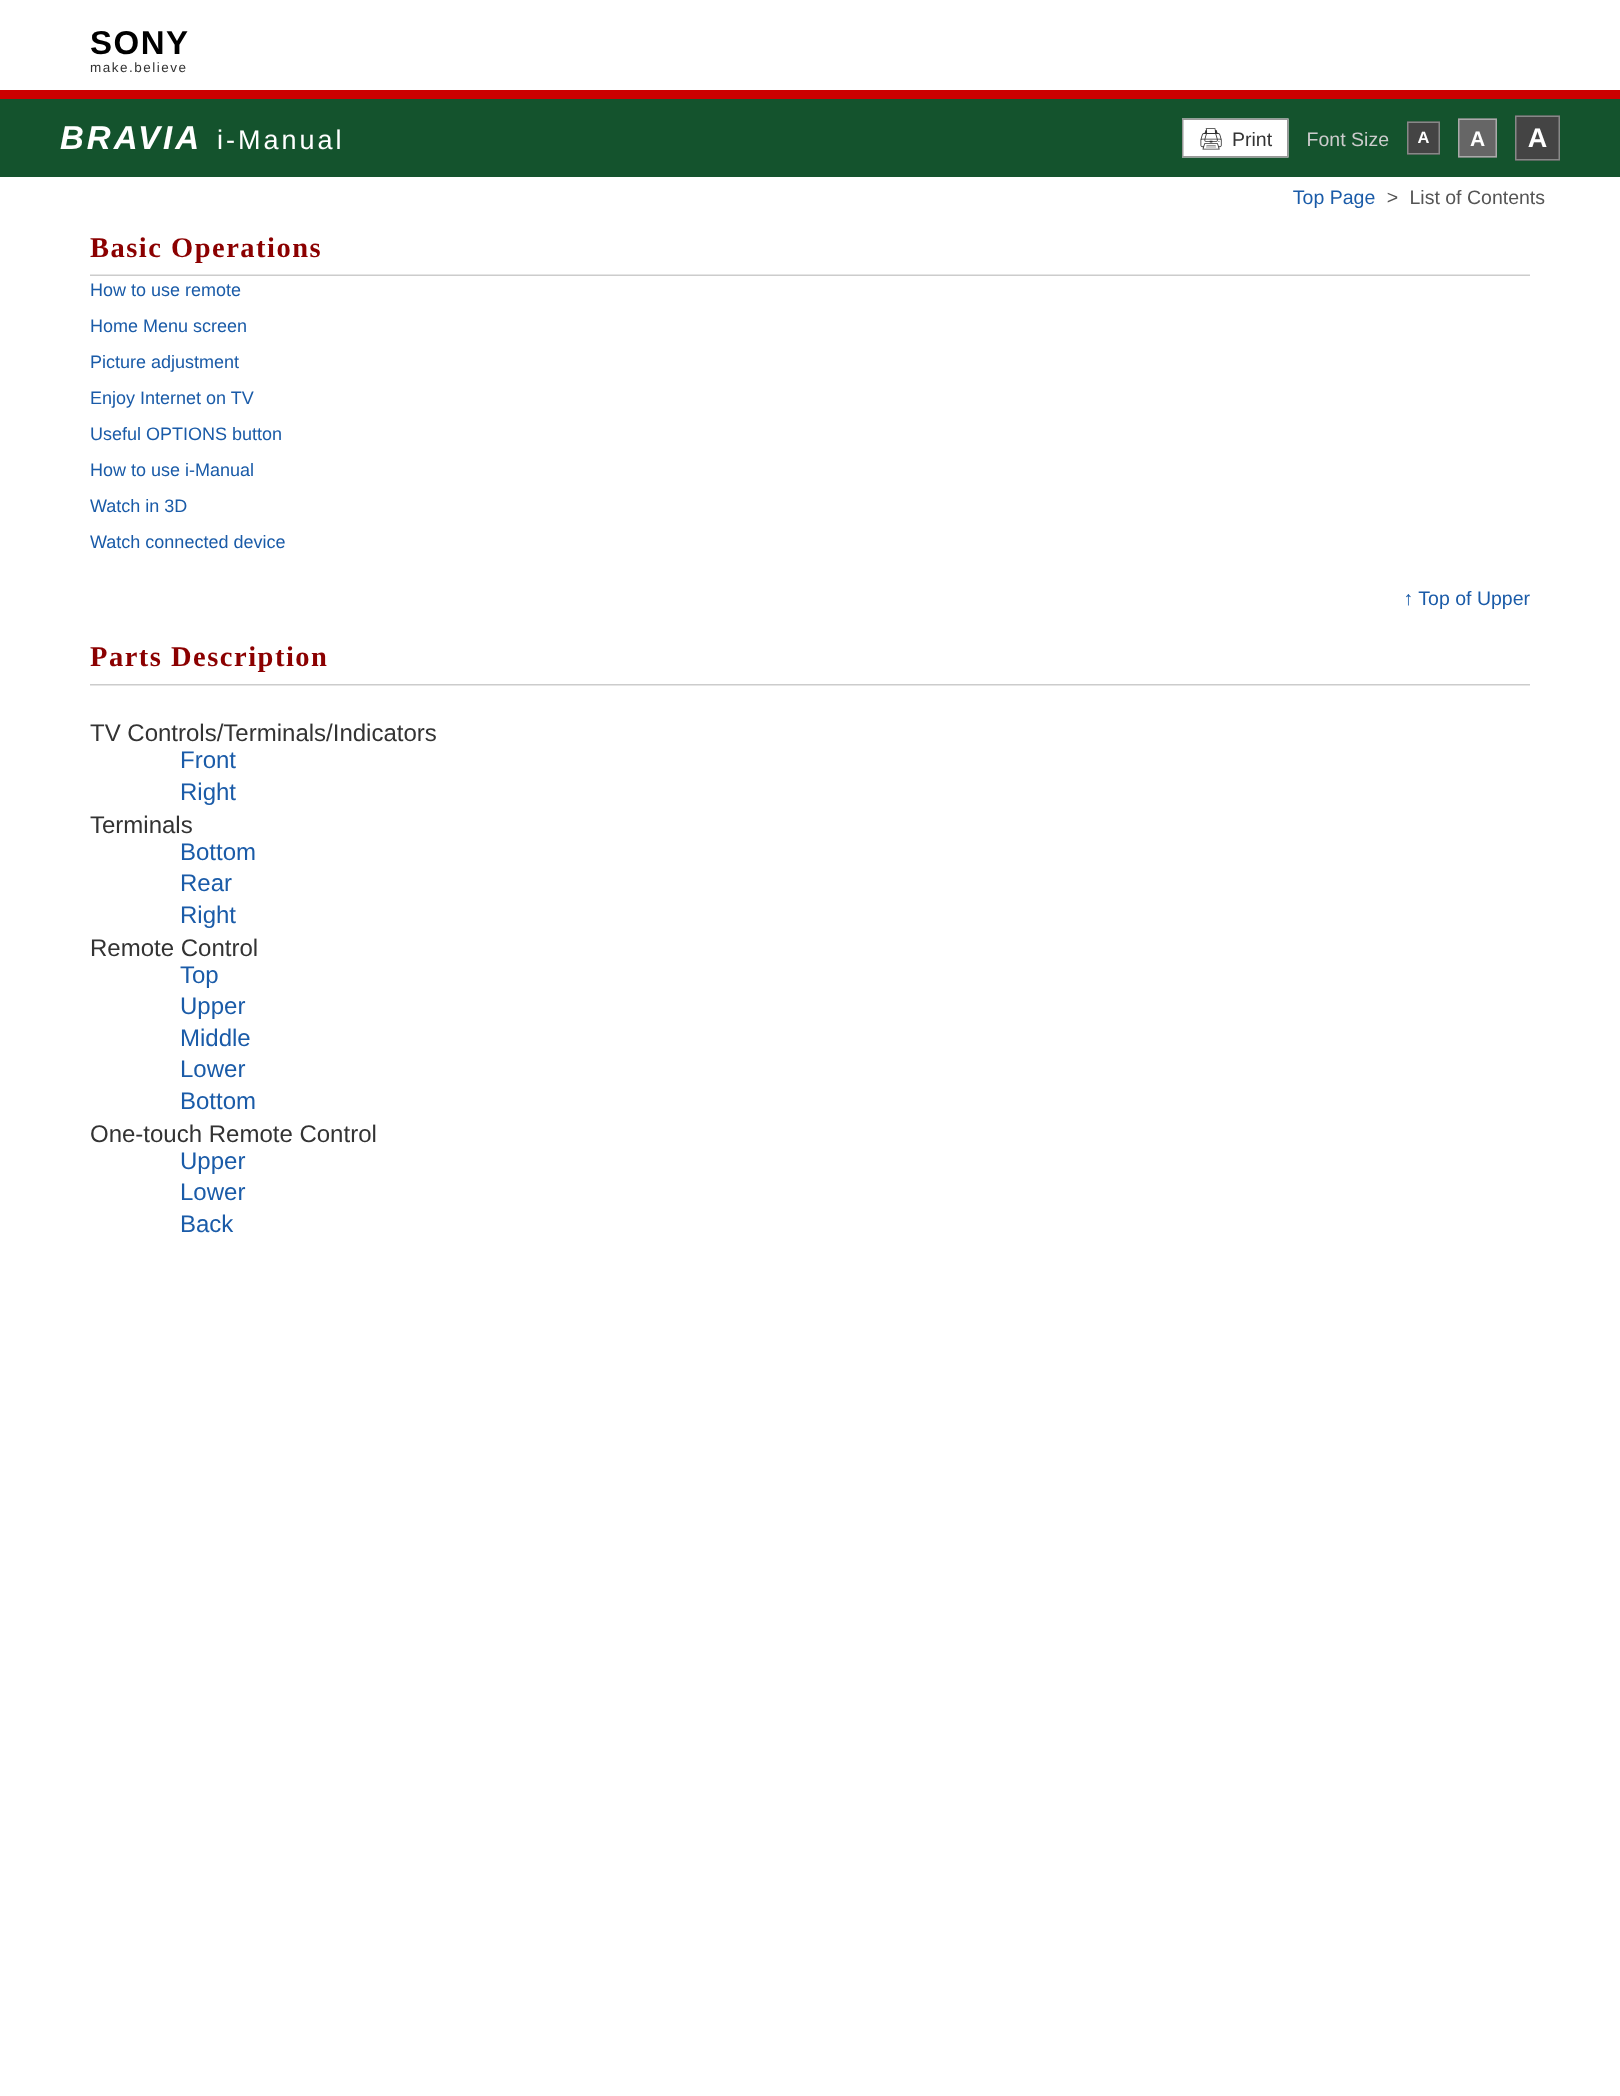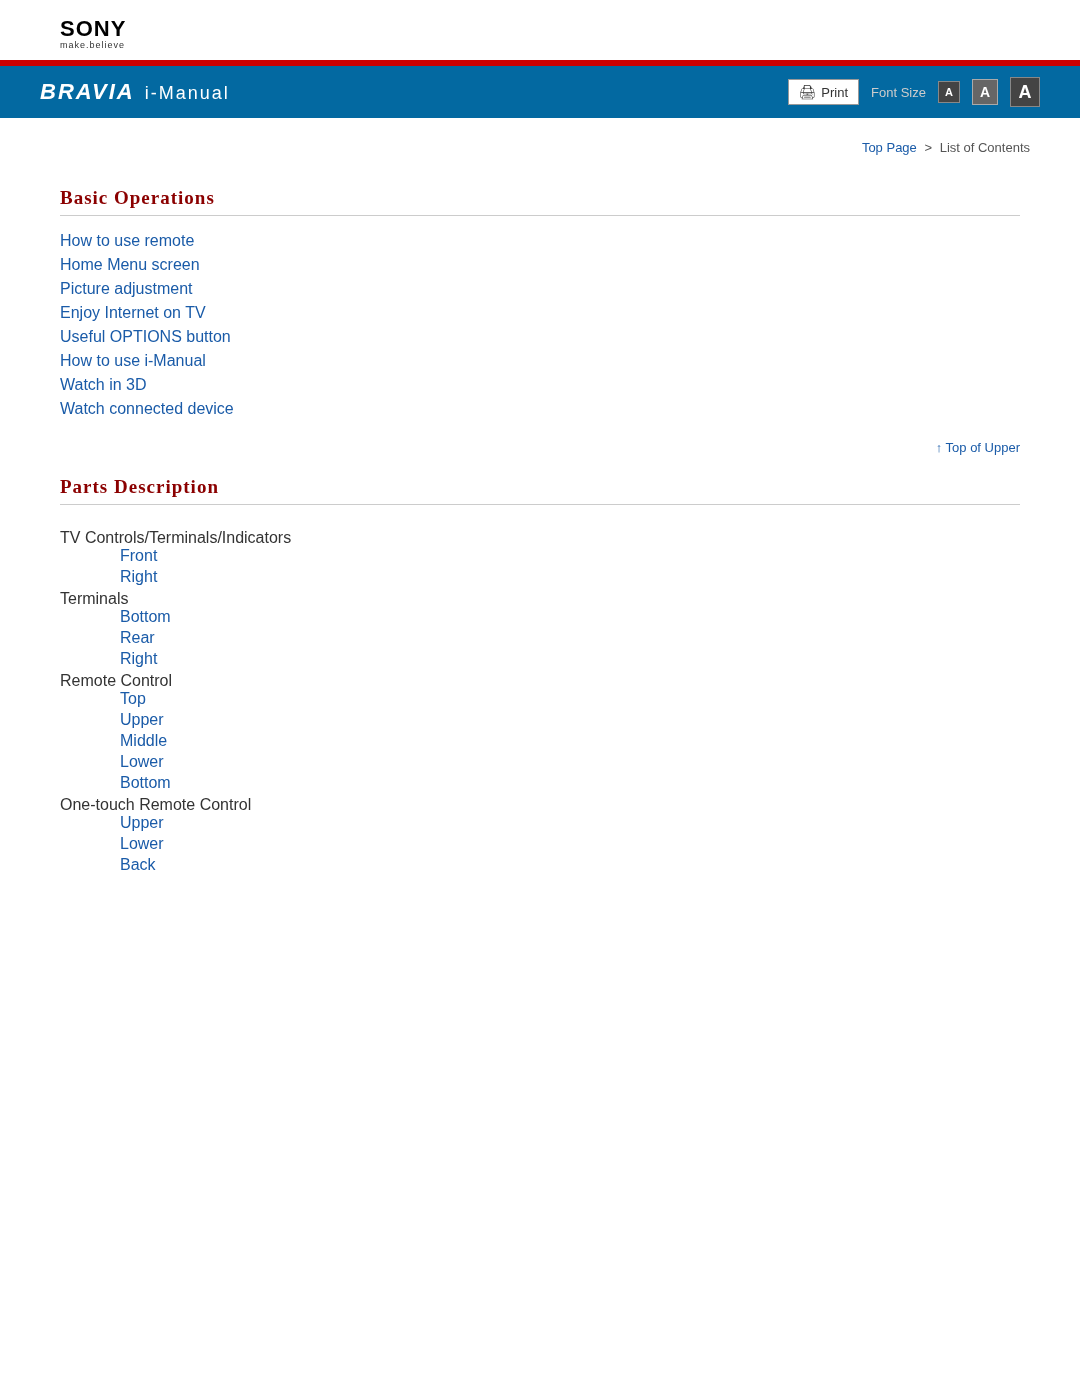--- a/index.html
+++ b/index.html
@@ -32,21 +32,21 @@
 
     
     .red-bar {
       height: 6px;
       background: #cc0000;
       margin: 0 0 0 0;
     }
 
     
     .nav-bar {
-      background: #0369a1;
+      background: #14532d;
       display: flex;
       align-items: center;
       justify-content: space-between;
       padding: 0 40px;
       height: 52px;
     }
     .bravia-title {
       display: flex;
       align-items: baseline;
       gap: 10px;
@@ -98,21 +98,21 @@
       cursor: pointer;
       font-weight: bold;
     }
     .font-btn.small { width: 22px; height: 22px; font-size: 11px; }
     .font-btn.medium { width: 26px; height: 26px; font-size: 14px; background: #666; border-color: #aaa; }
     .font-btn.large { width: 30px; height: 30px; font-size: 18px; }
 
     
     .breadcrumb-bar {
       text-align: right;
-      padding: 22px 50px;
+      padding: 6px 50px;
       font-size: 13px;
     }
     .breadcrumb-link {
       color: #1a5ba8;
       text-decoration: none;
       cursor: pointer;
     }
     .breadcrumb-sep {
       color: #555;
       margin: 0 4px;
@@ -127,36 +127,35 @@
     }
 
     
     .section-heading {
       font-size: 19px;
       font-weight: bold;
       color: #8b0000;
       letter-spacing: 1px;
       padding-bottom: 6px;
       border-bottom: 1px solid #cccccc;
-      margin-bottom: 16px;
       font-family: Georgia, serif;
     }
 
     
     .links-list {
       list-style: none;
       margin-bottom: 20px;
     }
     .links-list li {
       margin-bottom: 6px;
     }
     .links-list a {
       color: #1a5ba8;
       text-decoration: none;
-      font-size: 16px;
+      font-size: 12px;
       cursor: pointer;
     }
 
     
     .top-of-page-container {
       text-align: right;
       margin: 10px 0 20px 0;
     }
     .top-of-page-link {
       color: #1a5ba8;

